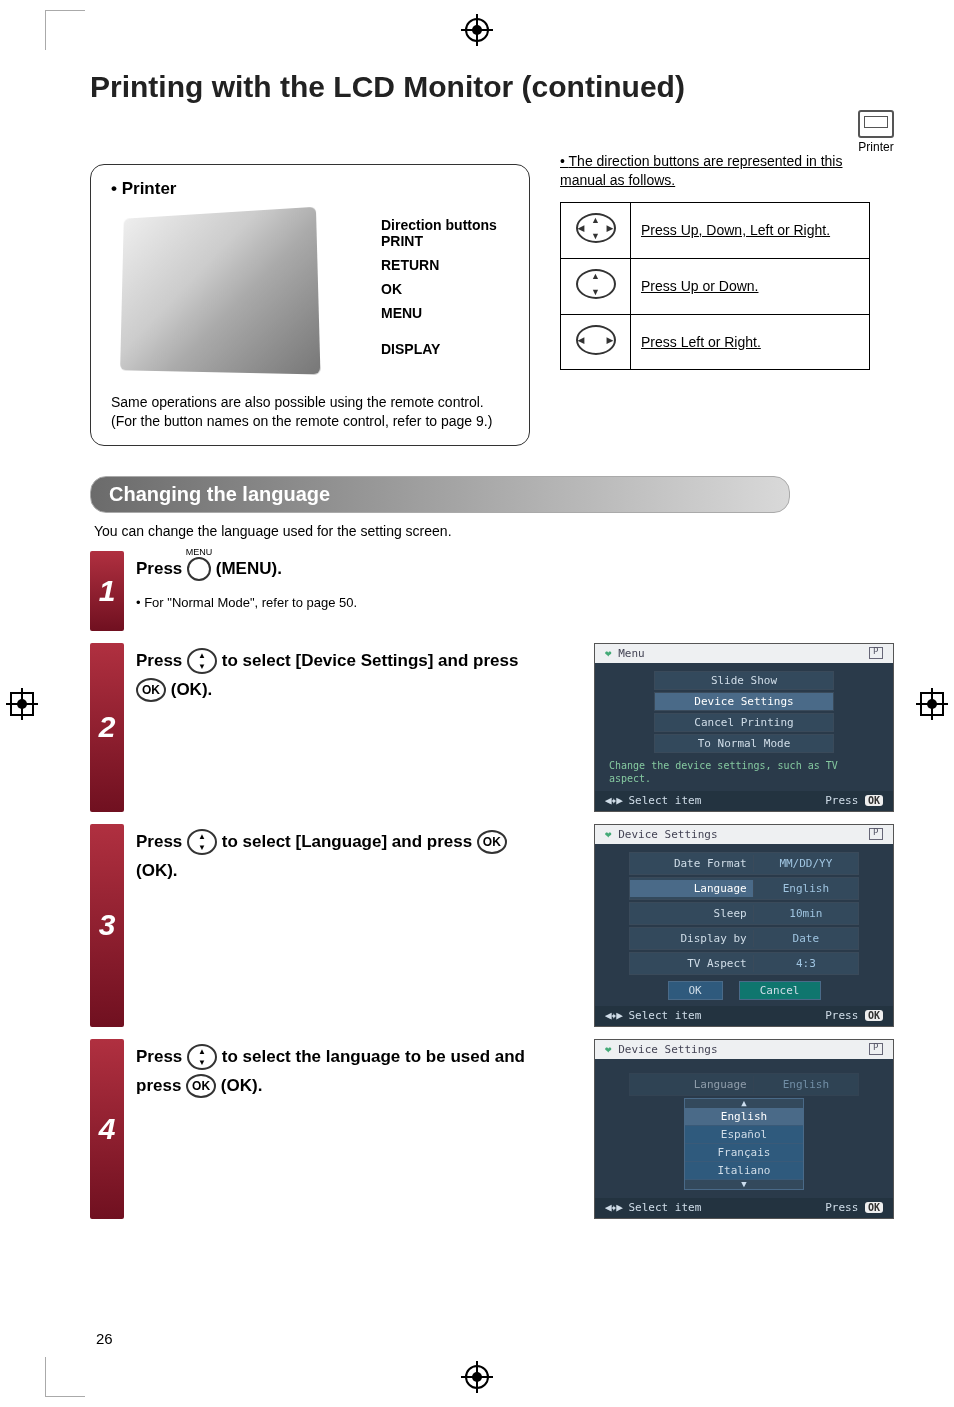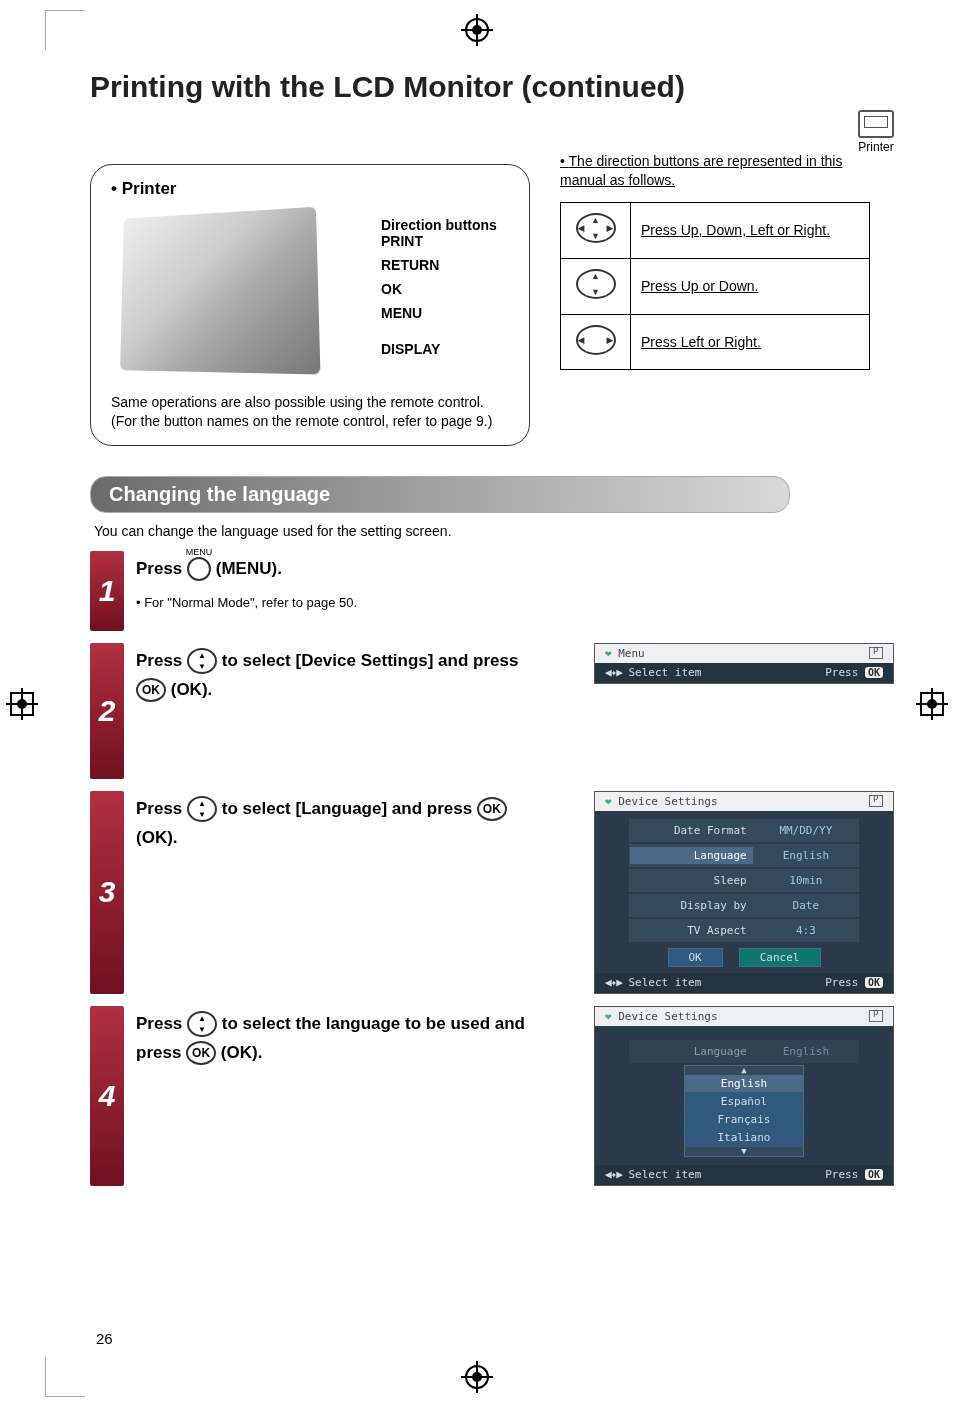--- a/index.html
+++ b/index.html
@@ -82,21 +82,21 @@
   }
   .printer-icon::before {
     content: ""; position: absolute; left: 4px; right: 4px; top: 4px; height: 10px;
     border: 1px solid #555;
   }
 
   
   .printer-box {
     position: relative;
     border: 1.5px solid #333;
-    border-radius: 22px;
+    border-radius: 14px;
     padding: 14px 20px 14px 20px;
     width: 440px;
     margin-top: 60px;
   }
   .printer-box h3 {
     font-size: 17px;
     font-weight: bold;
     margin-bottom: 6px;
   }
   .printer-callouts {
@@ -483,20 +483,27 @@
         <span> to select [Device Settings] and press </span>
         <span class="inline-btn ok">OK</span>
         <span> (OK).</span>
       </div>
       <div class="lcd-col">
         <div class="lcd">
           <div class="lcd-header">
             <span><span class="sd">❤</span> <span>Menu</span></span>
             <span class="pic"></span>
           </div>
+          <div class="lcd-body">
+            <div class="menu-item">Slide Show</div>
+            <div class="menu-item sel">Device Settings</div>
+            <div class="menu-item">Cancel Printing</div>
+            <div class="menu-item">To Normal Mode</div>
+            <div class="help">Change the device settings, such as TV aspect.</div>
+          </div>
           <div class="footer">
             <span><span class="tri">◀✦▶</span> <span>Select item</span></span>
             <span><span>Press</span> <span class="ok-badge">OK</span></span>
           </div>
         </div>
       </div>
     </div>
 
     <div class="step">
       <div class="step-num">3</div>

